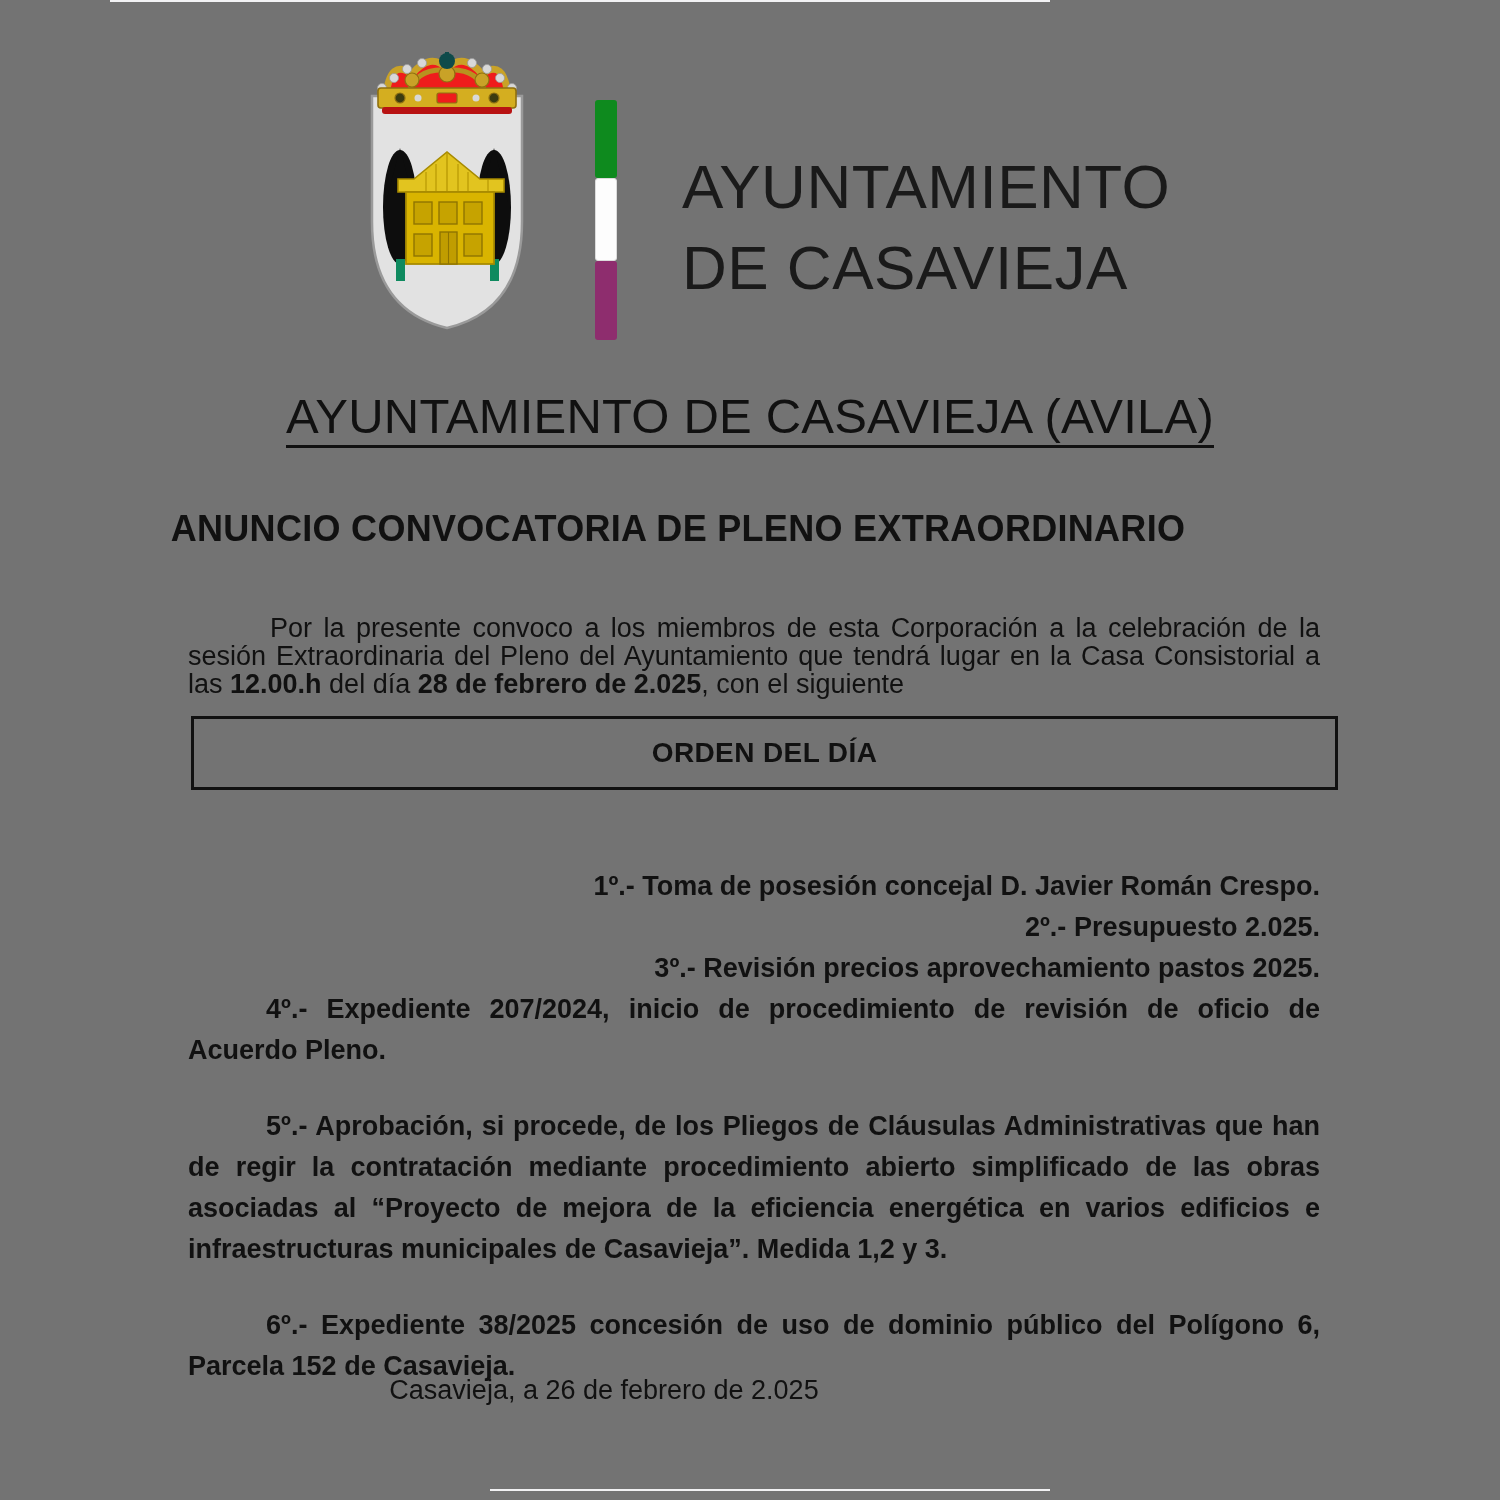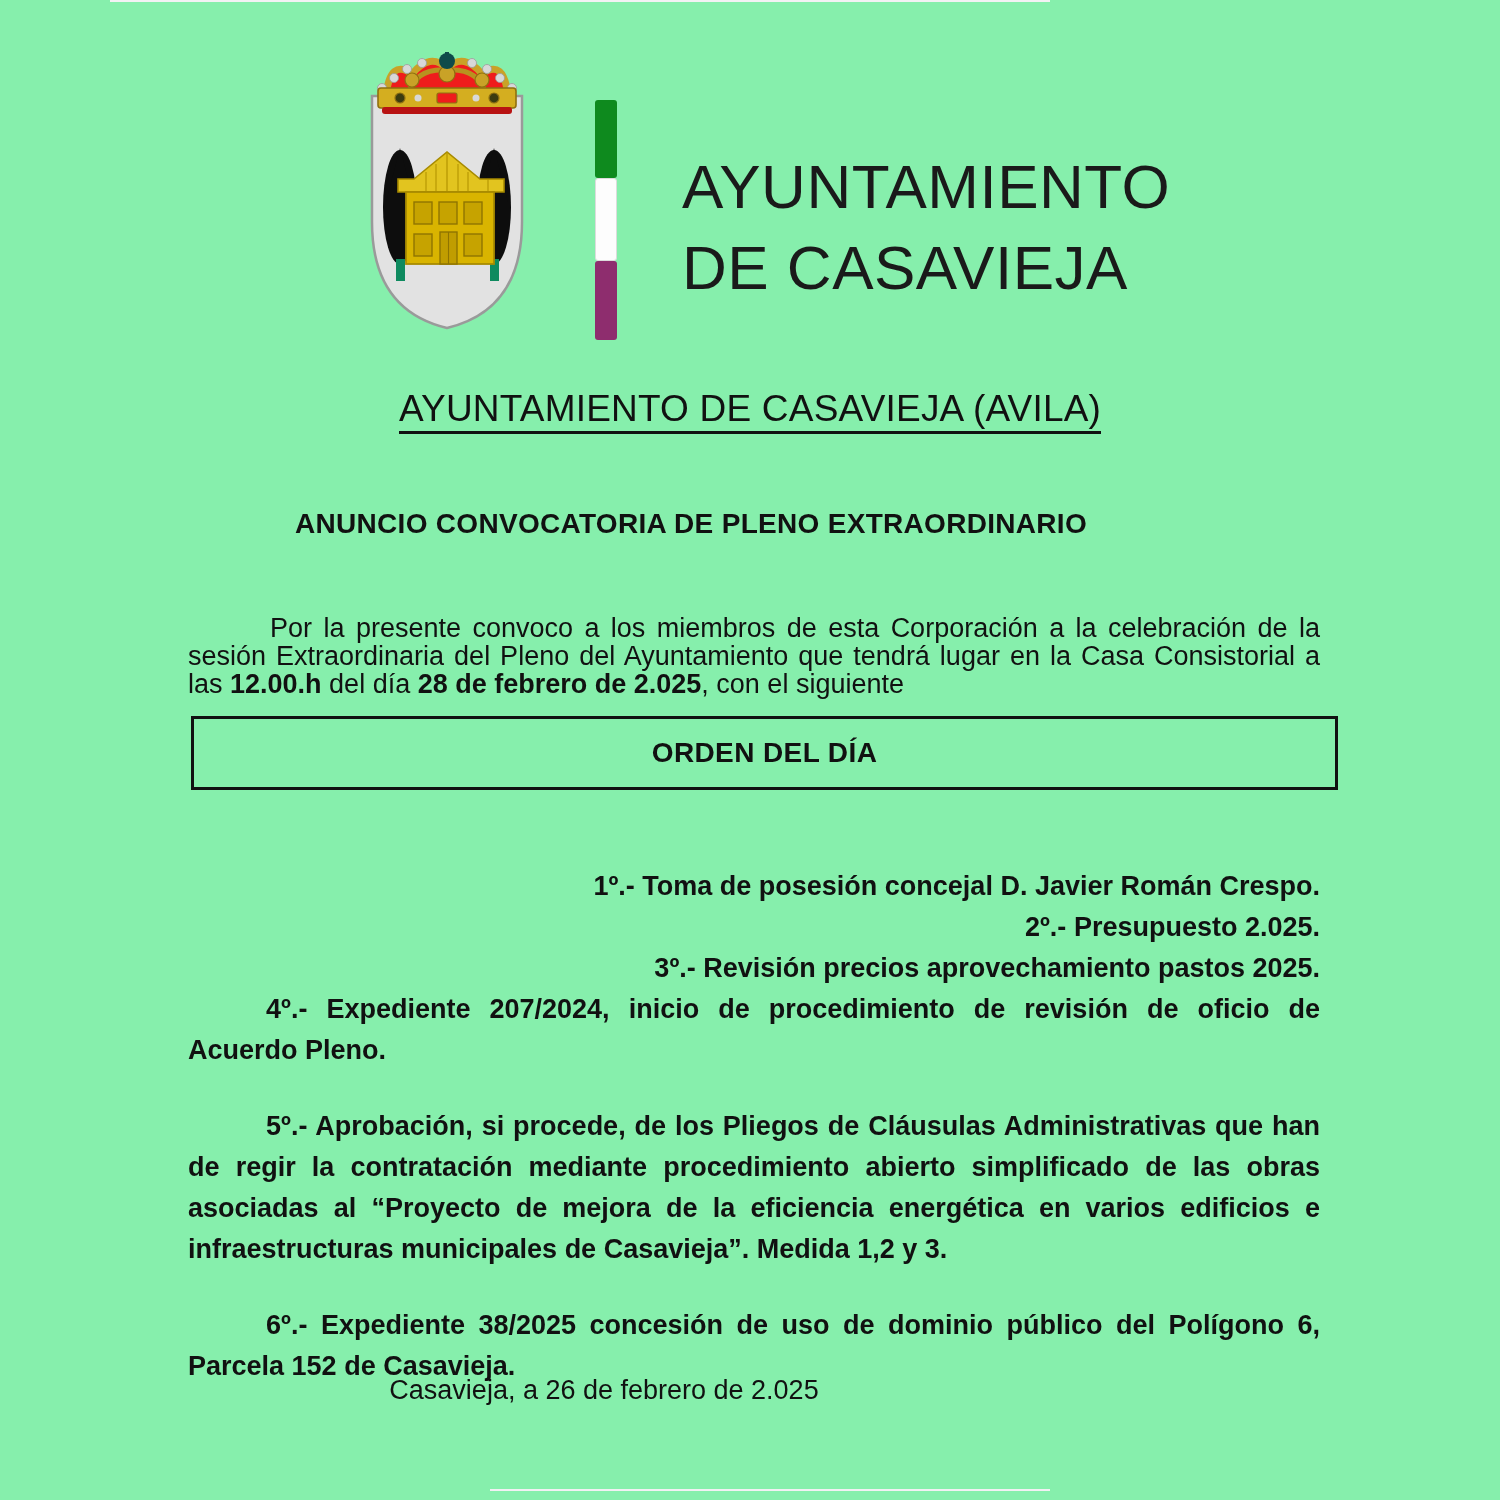--- a/index.html
+++ b/index.html
@@ -12,21 +12,21 @@
     height: 1500px;
     position: relative;
     font-family: "Liberation Sans", sans-serif;
     color: #000000;
     overflow: hidden;
   }
 
   .page {
     position: absolute;
     inset: 0;
-    background: #86efac;
+    background: #737373;
   }
 
   .edge-line-top {
     position: absolute;
     left: 110px;
     top: 0px;
     width: 940px;
     height: 2px;
     background: #f2f2f4;
   }
@@ -86,37 +86,37 @@
     white-space: nowrap;
   }
 
   
   .doc-title {
     position: absolute;
     left: 0;
     top: 388px;
     width: 1500px;
     text-align: center;
-    font-size: 37px;
+    font-size: 49px;
     font-weight: 400;
     letter-spacing: 0.2px;
     color: #111;
   }
   .doc-title span {
     border-bottom: 3px solid #111;
     padding-bottom: 2px;
   }
 
   .doc-subtitle {
     position: absolute;
-    left: 13px;
+    left: 0;
     top: 508px;
     width: 1356px;
     text-align: center;
-    font-size: 28px;
+    font-size: 36px;
     font-weight: bold;
     letter-spacing: 0.3px;
     color: #111;
   }
 
   
   .intro {
     position: absolute;
     left: 188px;
     top: 614px;

